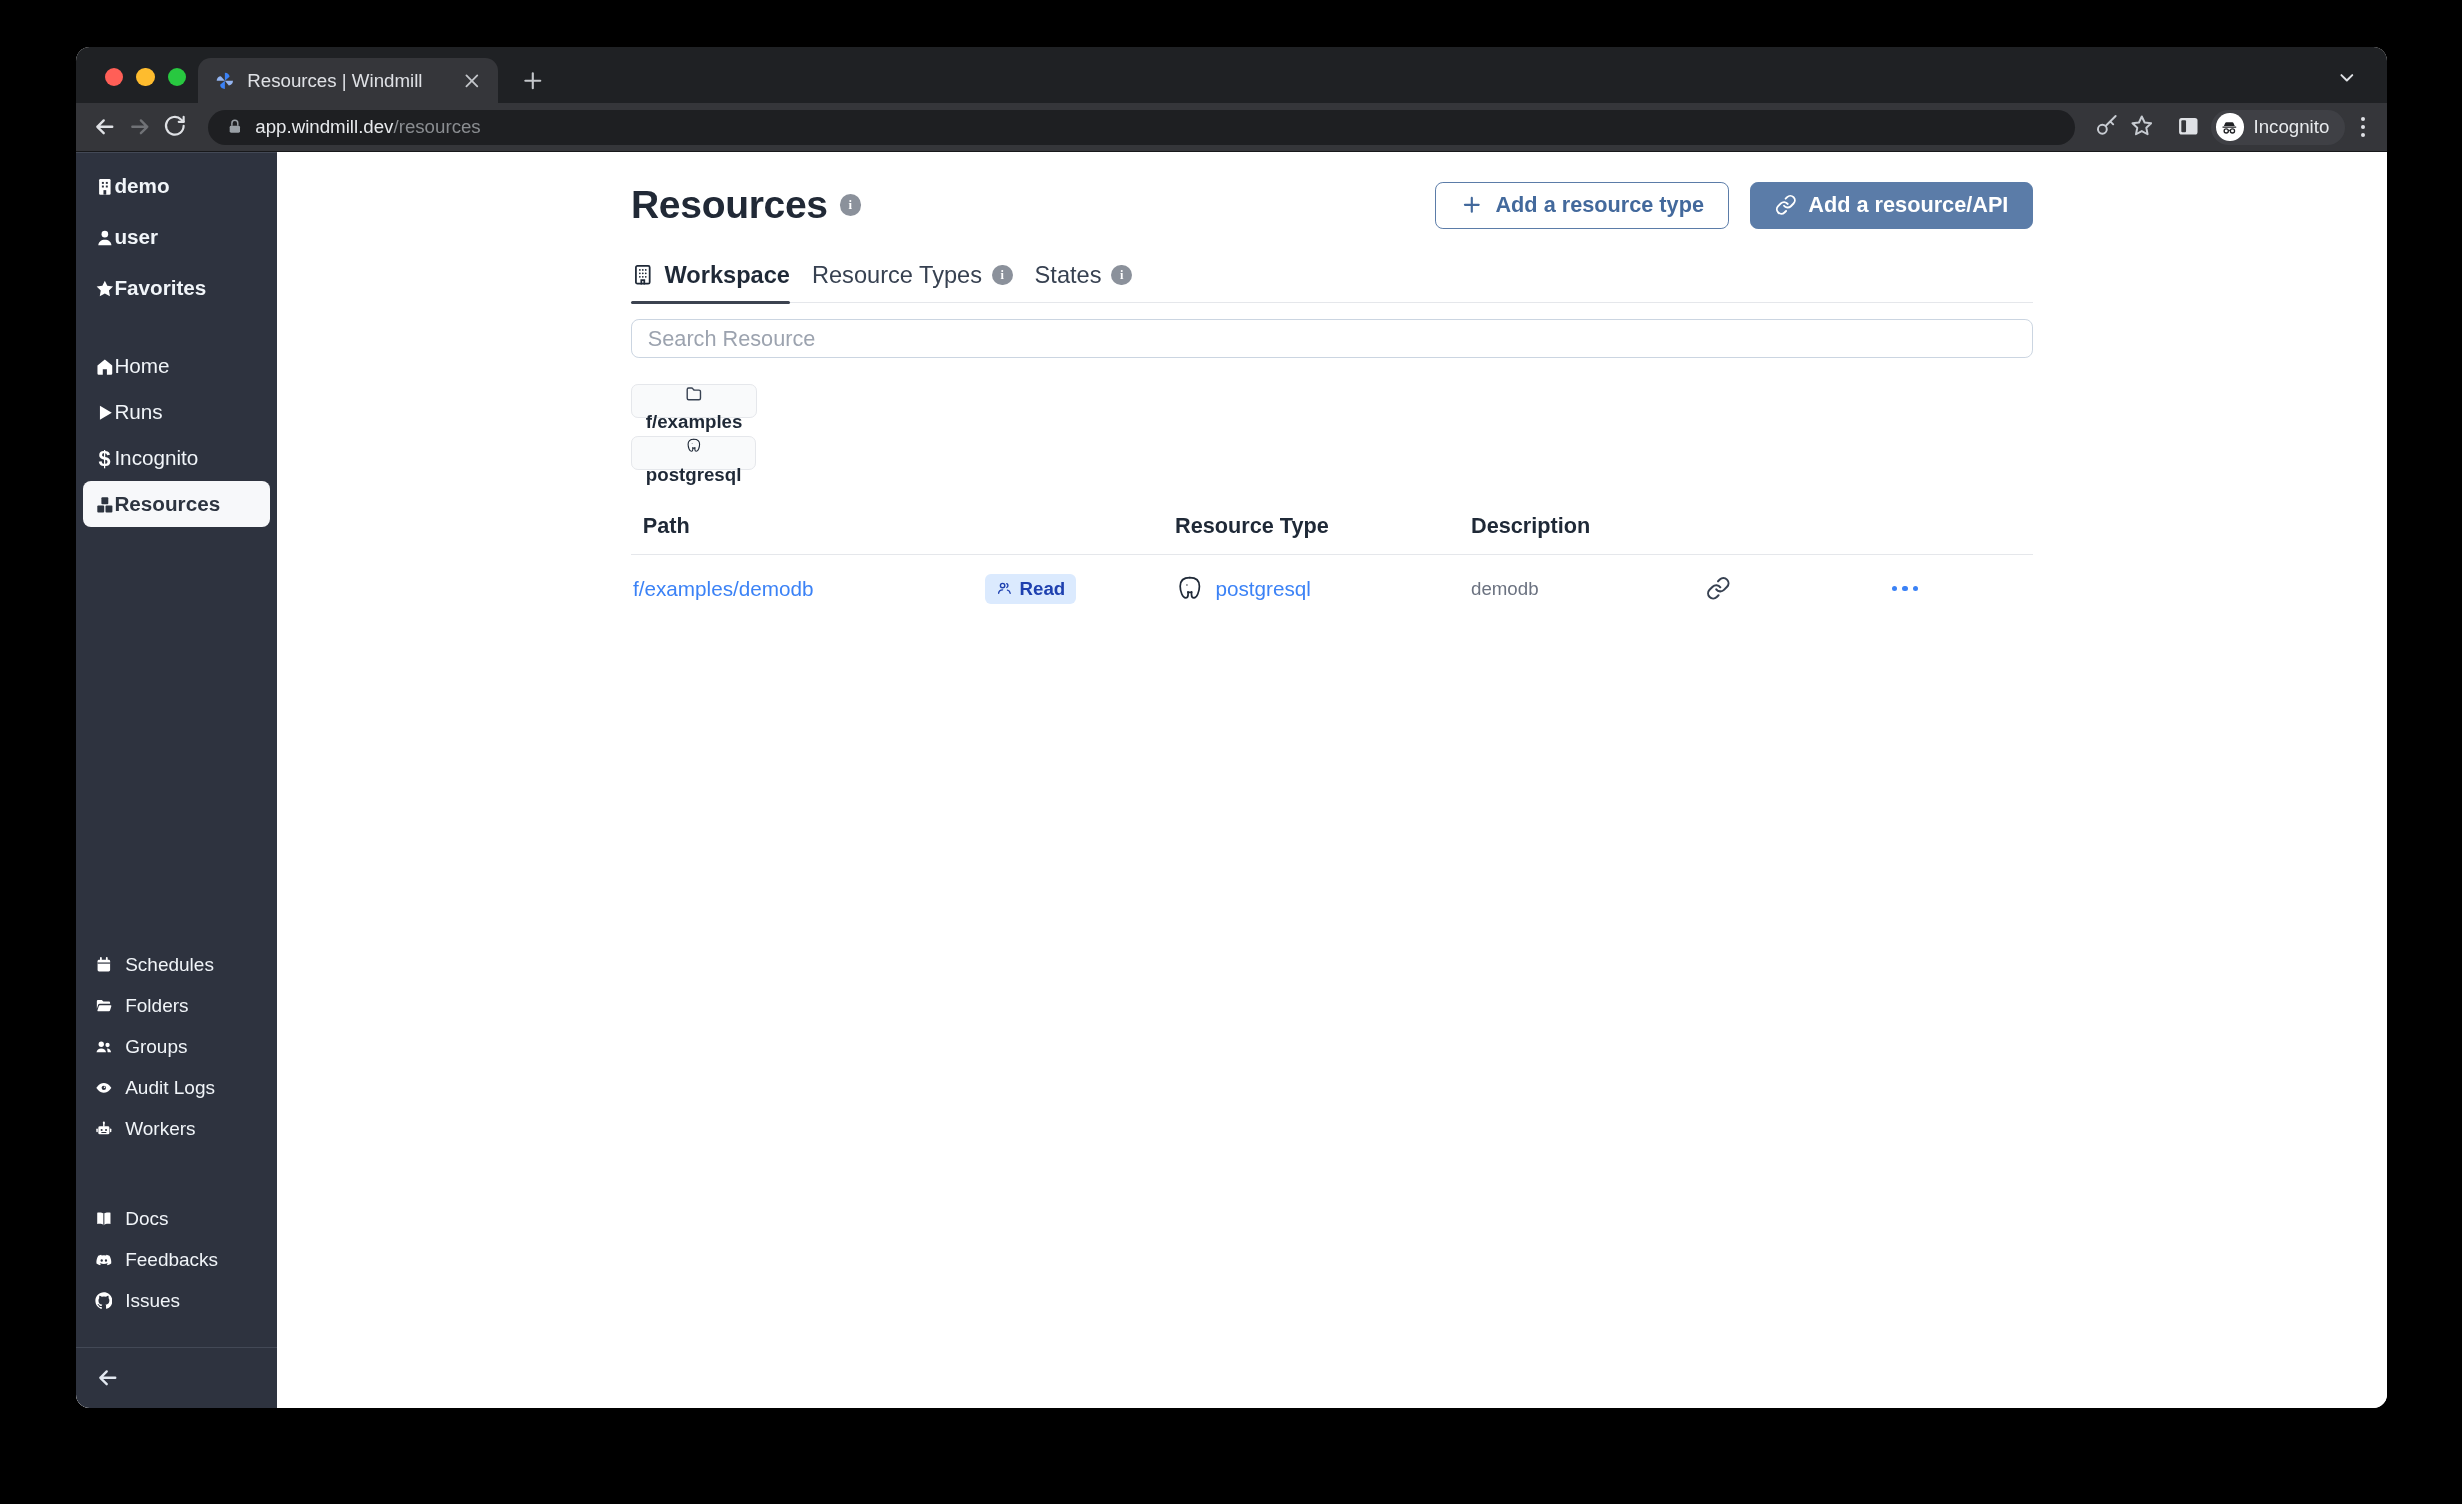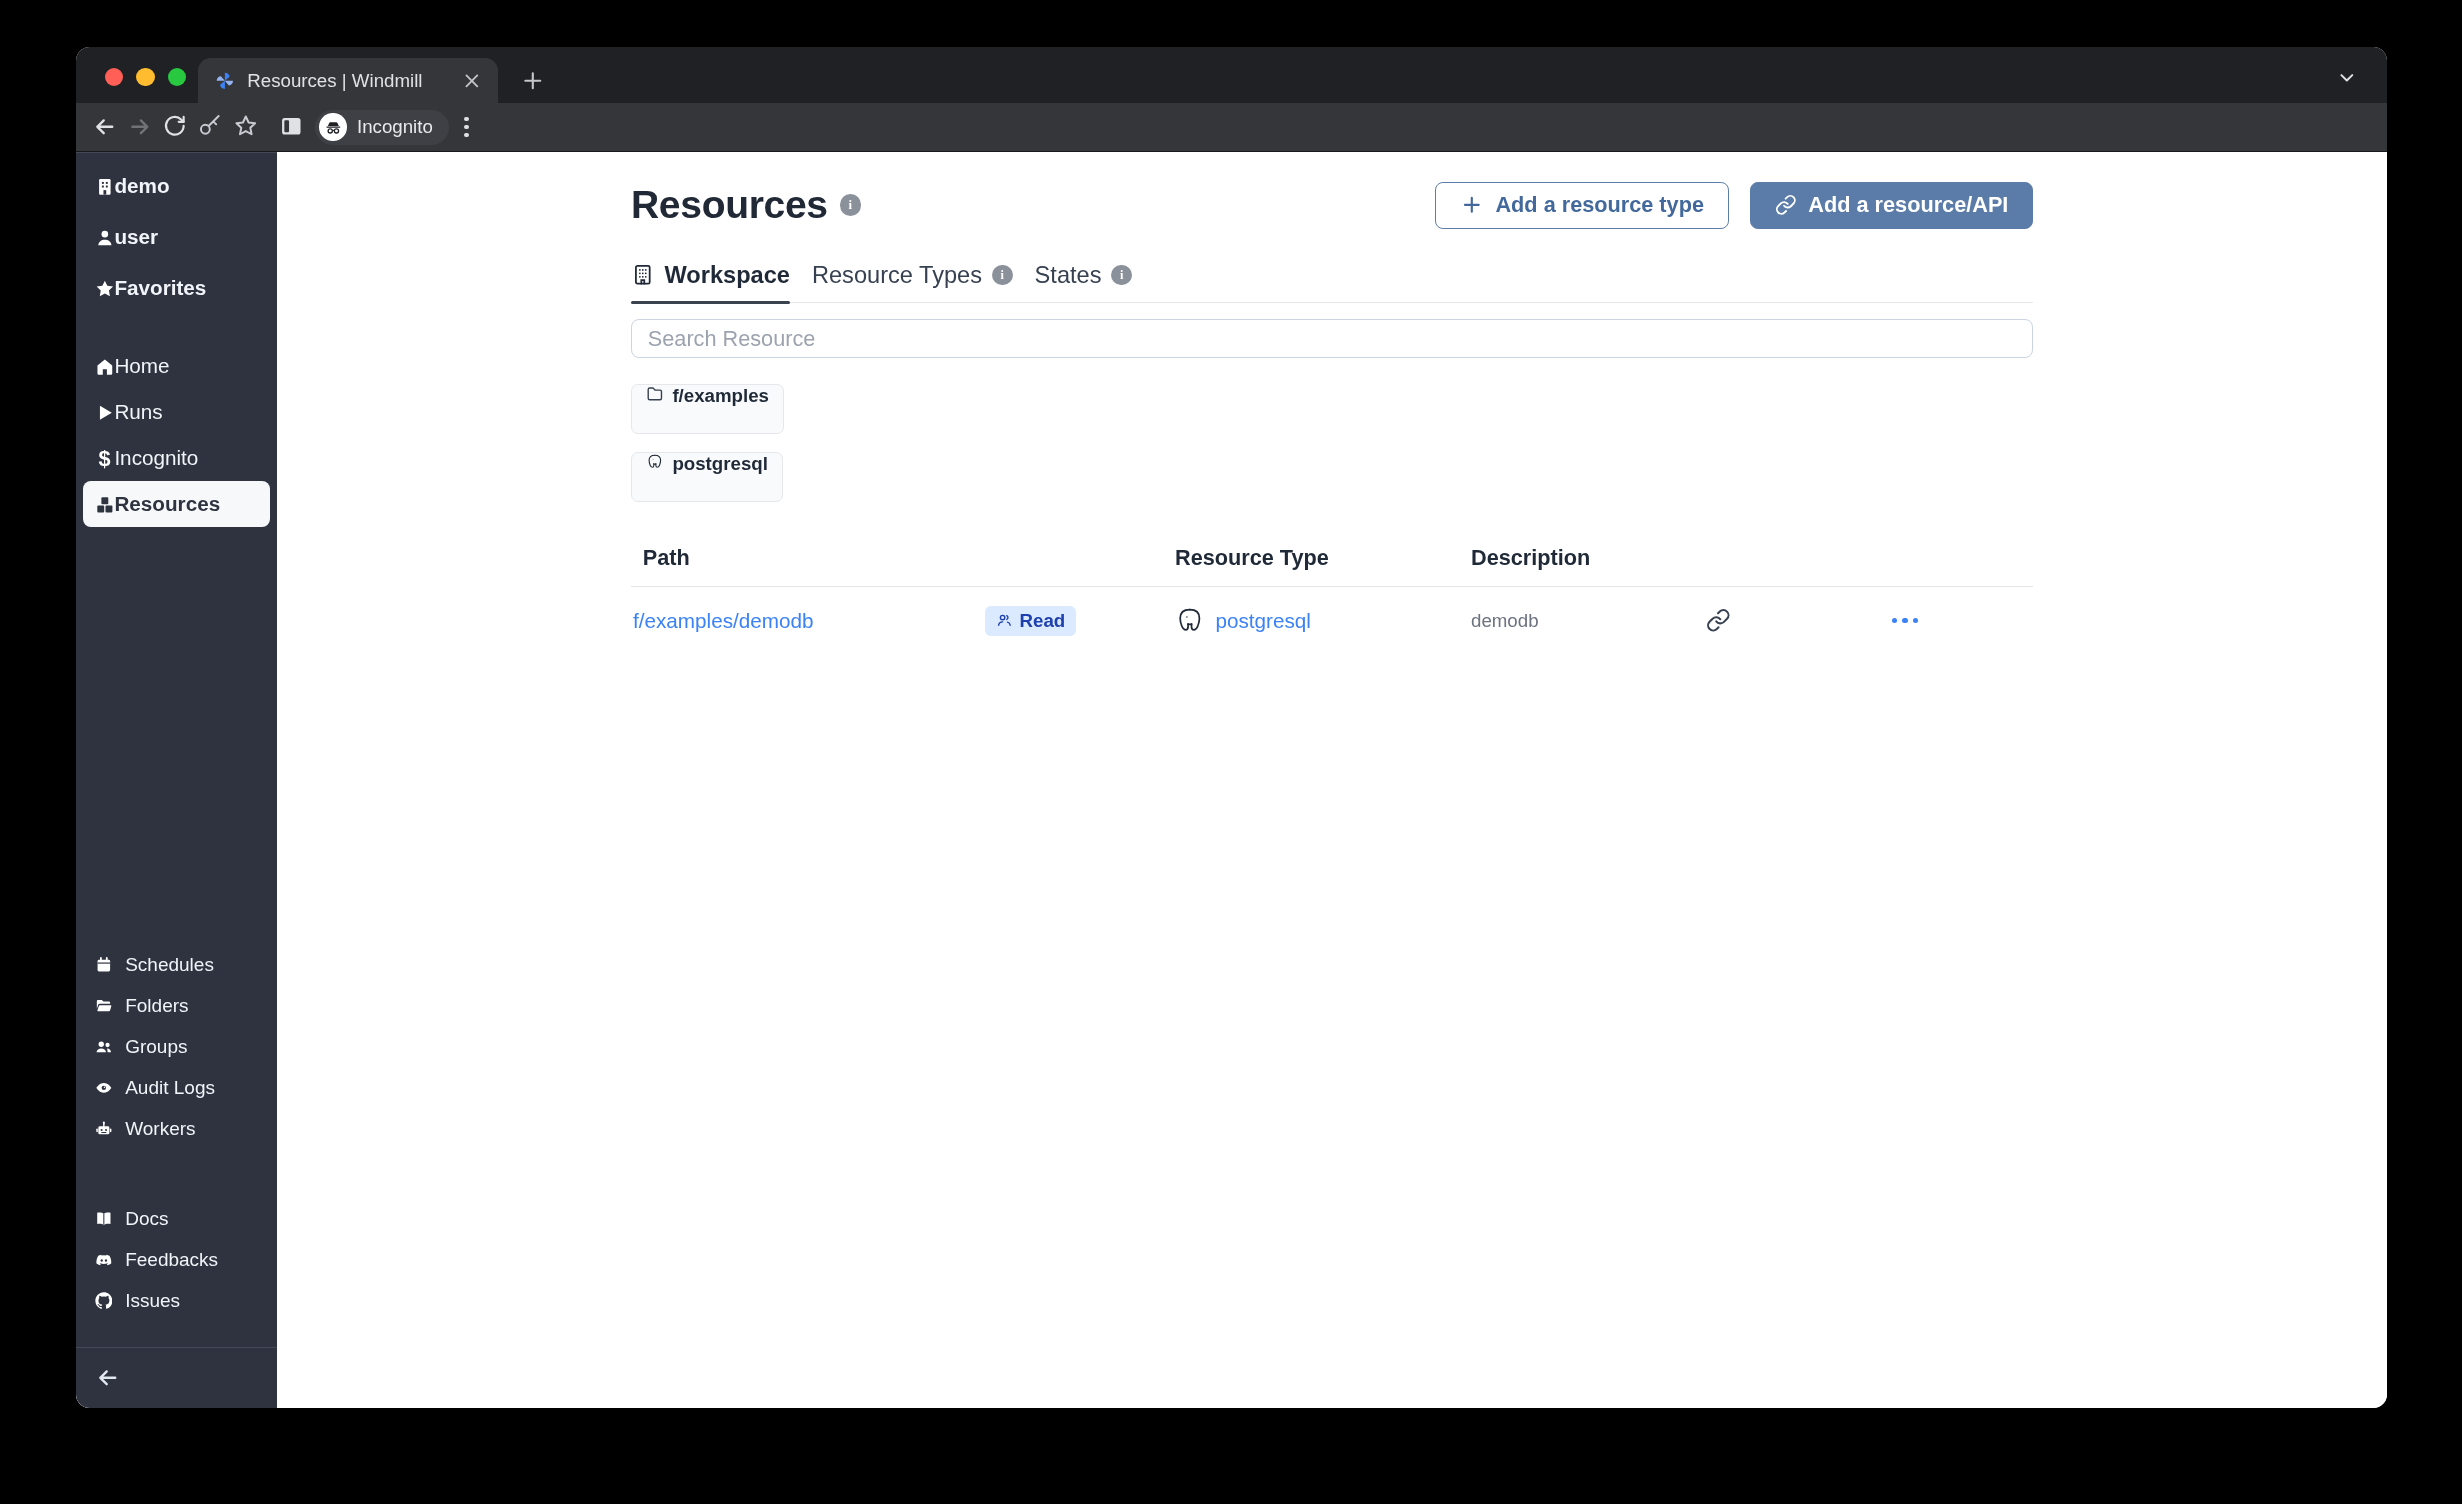--- a/index.html
+++ b/index.html
@@ -84,22 +84,22 @@
   .tabitem.active { color:#1f2937; font-weight:600; }
   .tabitem.active::after { content:""; position:absolute; left:0; right:0; bottom:-2px; height:3.4px; background:#3c4350; border-radius:2px; }
   .tab-info { width:20.7px; height:20.7px; border-radius:50%; background:#8b919b; color:#fff; font-size:12.3px;
               font-weight:700; display:inline-flex; align-items:center; justify-content:center;
               font-family:"Liberation Serif", serif; }
 
   .search { margin-top:15.8px; width:100%; height:39px; border:1px solid #cbd5e1; border-radius:7.9px;
             padding:0 15.8px; font-size:21.7px; color:#1f2937; font-family:"Liberation Sans", sans-serif; outline:none; }
   .search::placeholder { color:#9ca3af; }
 
-  .chip { display:inline-flex; align-items:flex-start; gap:8.9px; height:50px; padding:0 13.8px; border:1px solid #e5e7eb;
-          background:#f9fafb; border-radius:6.9px; font-size:18.7px; font-weight:600; color:#1f2937; cursor:pointer; }
+  .chip { display:inline-flex; align-items:center; gap:8.9px; height:34px; padding:0 13.8px; border:1px solid #e5e7eb;
+          background:#f9fafb; border-radius:6.9px; font-size:18.7px; font-weight:600; color:#1f2937; cursor:pointer;flex-direction:column; }
   .chip-row1 { margin-top:25.6px; } .chip-row2 { margin-top:18.7px; }
 
   .table { margin-top:43px; }
   .thead, .trow { display:grid; grid-template-columns:544px 296px 227px 79px 1fr; align-items:center; }
   .thead { padding-bottom:14.8px; border-bottom:1px solid #e5e7eb; }
   .th { font-size:21.7px; font-weight:700; color:#1f2937; }
   .th.first { padding-left:11.8px; }
   .trow { height:67px; }
   .cell-path { display:flex; align-items:center; padding-left:2px; }
   a.link { color:#3b82f6; text-decoration:none; font-size:20.7px; cursor:pointer; }
@@ -168,20 +168,29 @@
       <svg viewBox="0 0 24 24" width="25.6" height="25.6" fill="none" stroke="currentColor" stroke-width="2.2" stroke-linecap="round" stroke-linejoin="round">
             <path d="M5 12h14M13 6l6 6-6 6"></path>
           </svg>
     </span>
     <span class="navbtn c-light">
       <svg viewBox="0 0 24 24" width="23.6" height="23.6" fill="none" stroke="currentColor" stroke-width="2.2" stroke-linecap="round" stroke-linejoin="round">
             <path d="M21 12a9 9 0 1 1-2.64-6.36L21 8"></path>
             <path d="M21 3v5h-5"></path>
           </svg>
     </span>
+    <div class="urlbar">
+      <span>
+        <svg viewBox="0 0 24 24" width="17.7" height="17.7">
+              <rect x="5" y="10.5" width="14" height="9.5" rx="2" fill="#9aa0a6"></rect>
+              <path d="M8 10.5V7a4 4 0 0 1 8 0v3.5" fill="none" stroke="#9aa0a6" stroke-width="2"></path>
+            </svg>
+      </span>
+      <span class="url-text"><span class="url-host">app.windmill.dev</span><span class="url-path">/resources</span></span>
+    </div>
     <span class="navbtn c-gray">
       <svg viewBox="0 0 24 24" width="23.6" height="23.6" fill="none" stroke="currentColor" stroke-width="2" stroke-linecap="round" stroke-linejoin="round">
             <circle cx="7.5" cy="15.5" r="4.5"></circle>
             <path d="M10.8 12.2L21 2M15.5 7.5l3 3"></path>
           </svg>
     </span>
     <span class="navbtn c-gray">
       <svg viewBox="0 0 24 24" width="23.6" height="23.6" fill="none" stroke="currentColor" stroke-width="2" stroke-linejoin="round">
             <polygon points="12 2.5 14.9 8.6 21.5 9.4 16.6 14 17.9 20.6 12 17.4 6.1 20.6 7.4 14 2.5 9.4 9.1 8.6"></polygon>
           </svg>

